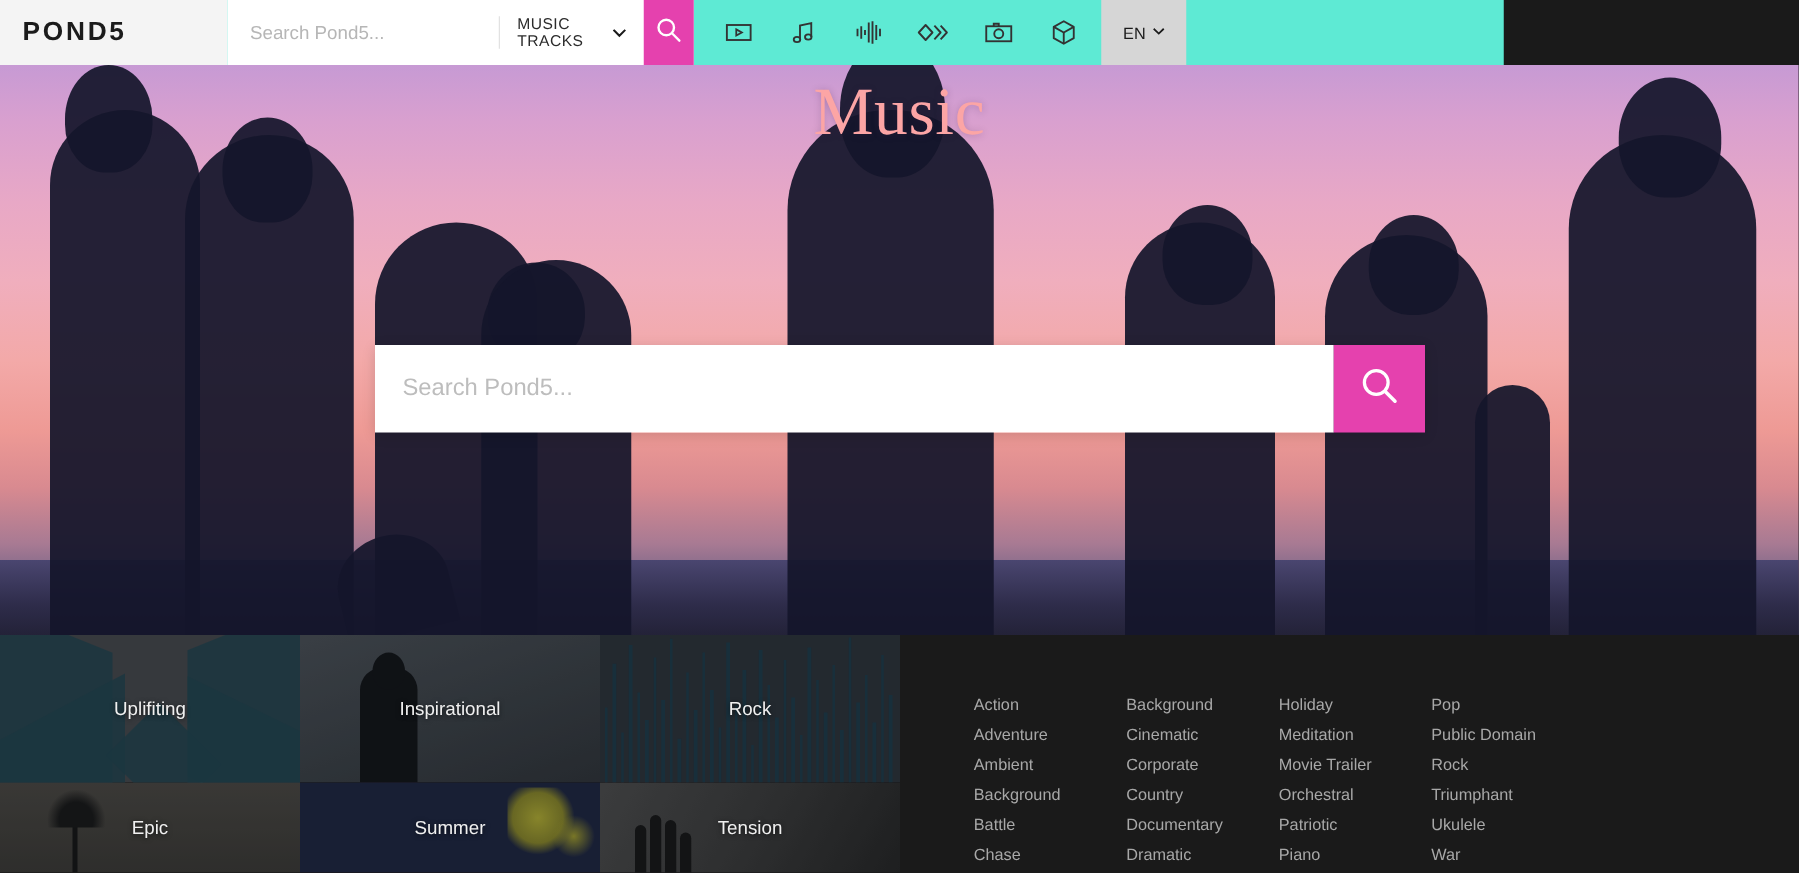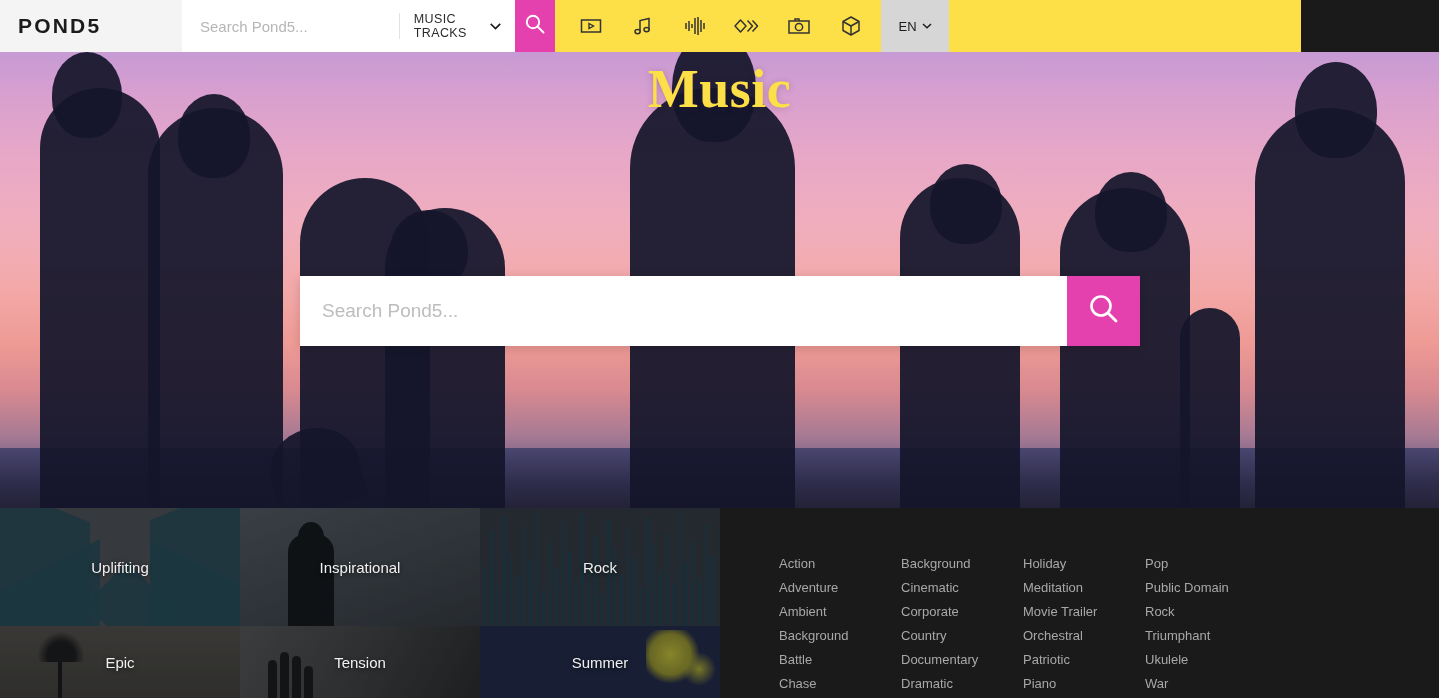--- a/index.html
+++ b/index.html
@@ -7,22 +7,22 @@
   html, body {
     width: 1439px; height: 698px;
     overflow: hidden;
     font-family: "Liberation Sans", sans-serif;
     background: #1a1a1a;
   }
 
   
   .topnav {
     position: absolute; top: 0; left: 0;
-    width: 1301px; height: 52px;
-    background: #fde047;
+    width: 1203px; height: 52px;
+    background: #5eead4;
     display: flex; align-items: stretch;
   }
   .logo-wrap {
     width: 182px; height: 52px;
     display: flex; align-items: center; padding-left: 18px;
     background: #f4f4f4;
   }
   .logo-text {
     font-size: 21px; font-weight: bold; letter-spacing: 2.2px;
     color: #1b1b1b;
@@ -116,21 +116,21 @@
   }
   .sil { position: absolute; bottom: 0; background: #14162b; opacity: .93; }
   .sil-head { position: absolute; background: #14162b; border-radius: 50% 50% 45% 45%; opacity: .93; }
 
   .hero-content {
     position: absolute; inset: 0;
     display: flex; flex-direction: column; align-items: center;
   }
   .hero-title {
     font-family: "Liberation Serif", serif;
-    font-size: 54px; color: #fde047; font-weight: bold;
+    font-size: 54px; color: #fca5a5; font-weight: normal;
     margin-top: 6px; letter-spacing: 0.5px;
     text-shadow: 0 1px 6px rgba(60,30,70,.25);
   }
   .hero-sub {
     font-size: 22px; color: #ffffff; font-weight: 300;
     margin-top: 22px; letter-spacing: 0.1px;
     text-shadow: 0 1px 5px rgba(60,30,70,.3);
   }
   .hero-search {
     position: absolute; left: 300px; top: 224px;
@@ -421,37 +421,37 @@
     <div class="tile">
       <div class="tile-art art-calm">
         <div style="position:absolute;left:58px;bottom:0;width:4px;height:56px;background:#121212;"></div>
         <div style="position:absolute;left:38px;bottom:36px;width:46px;height:30px;background:radial-gradient(ellipse at 50% 80%, #151515 0%, #151515 42%, transparent 72%);"></div>
       </div>
       <div class="tile-scrim"></div>
       <span class="tile-label">Epic</span>
     </div>
 
     <div class="tile">
+      <div class="tile-art art-summer">
+        <div style="position:absolute;right:20px;top:4px;width:54px;height:54px;background:radial-gradient(circle at 45% 45%, #b9b432 0%, #8d8a28 48%, transparent 70%);"></div>
+        <div style="position:absolute;right:4px;top:26px;width:34px;height:34px;background:radial-gradient(circle at 50% 50%, #a5a02c 0%, transparent 70%);"></div>
+      </div>
+      <div class="tile-scrim"></div>
+      <span class="tile-label">Summer</span>
+    </div>
+
+    <div class="tile">
       <div class="tile-art art-tension">
         <div style="position:absolute;left:28px;bottom:-6px;width:9px;height:44px;background:#131313;border-radius:5px;"></div>
         <div style="position:absolute;left:40px;bottom:-6px;width:9px;height:52px;background:#131313;border-radius:5px;"></div>
         <div style="position:absolute;left:52px;bottom:-6px;width:9px;height:48px;background:#131313;border-radius:5px;"></div>
         <div style="position:absolute;left:64px;bottom:-6px;width:9px;height:38px;background:#131313;border-radius:5px;"></div>
       </div>
       <div class="tile-scrim"></div>
       <span class="tile-label">Tension</span>
-    </div>
-
-    <div class="tile">
-      <div class="tile-art art-summer">
-        <div style="position:absolute;right:20px;top:4px;width:54px;height:54px;background:radial-gradient(circle at 45% 45%, #b9b432 0%, #8d8a28 48%, transparent 70%);"></div>
-        <div style="position:absolute;right:4px;top:26px;width:34px;height:34px;background:radial-gradient(circle at 50% 50%, #a5a02c 0%, transparent 70%);"></div>
-      </div>
-      <div class="tile-scrim"></div>
-      <span class="tile-label">Summer</span>
     </div>
   </div>
 
   <div class="cat-links">
     <div class="cat-col">
       <a class="cat-link">Action</a>
       <a class="cat-link">Adventure</a>
       <a class="cat-link">Ambient</a>
       <a class="cat-link">Background</a>
       <a class="cat-link">Battle</a>

